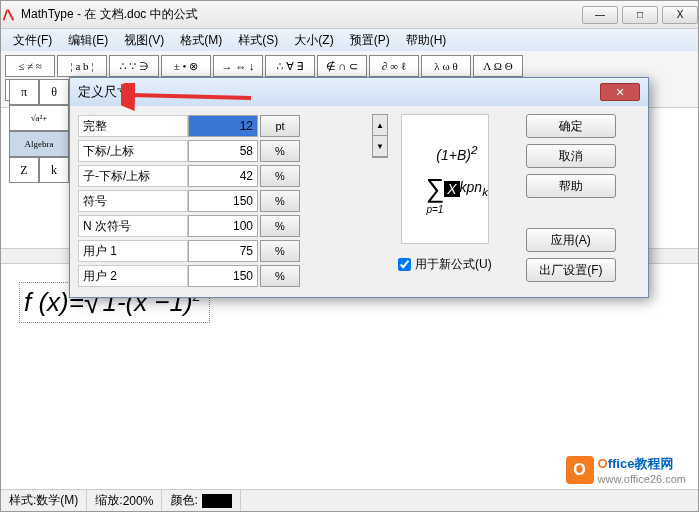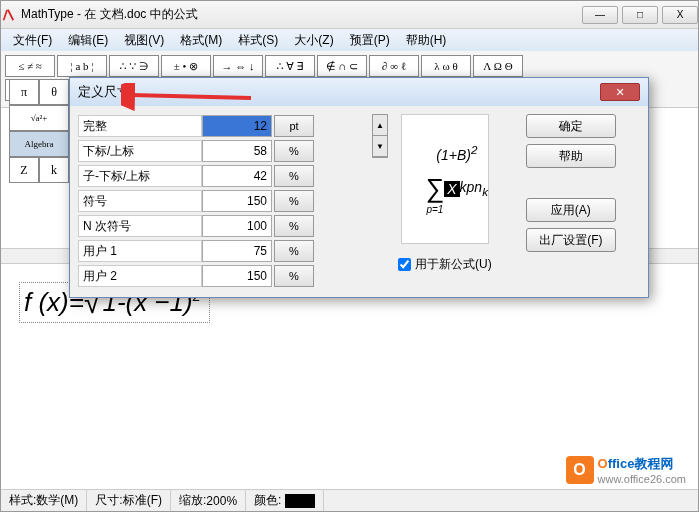--- a/index.html
+++ b/index.html
@@ -34,21 +34,21 @@
 .status-seg { padding: 0 8px; border-right: 1px solid #ccc; height: 100%; display: flex; align-items: center; }
 .color-swatch { width: 30px; height: 14px; background: #000; display: inline-block; margin-left: 4px; }
 
 
 .dialog { position: absolute; left: 68px; top: 76px; width: 580px; background: #f0f0f0; border: 1px solid #6a8ab5; box-shadow: 3px 3px 12px rgba(0,0,0,0.4); }
 .dlg-title { height: 28px; background: linear-gradient(#e8f0fb,#cddff3); display: flex; align-items: center; padding: 0 8px; font-size: 13px; }
 .dlg-close { margin-left: auto; width: 40px; height: 18px; background: #c75050; color: #fff; border: 1px solid #a03030; border-radius: 2px; display: flex; align-items: center; justify-content: center; font-size: 11px; cursor: pointer; }
 .dlg-body { display: flex; padding: 8px; gap: 10px; }
 .dlg-grid { flex: 0 0 280px; }
 .dlg-row { display: flex; align-items: center; height: 24px; margin-bottom: 1px; }
-.dlg-label { width: 124px; font-size: 12px; background: #fff; border: 1px solid #ccc; padding: 2px 4px; height: 22px; }
+.dlg-label { width: 110px; font-size: 12px; background: #fff; border: 1px solid #ccc; padding: 2px 4px; height: 22px; }
 .dlg-input { width: 70px; text-align: right; font-size: 12px; border: 1px solid #aaa; padding: 2px 4px; height: 22px; background: #fff; }
 .dlg-input.sel { background: #3a76d6; color: #000000; }
 .dlg-unit { width: 40px; font-size: 11px; border: 1px solid #999; background: linear-gradient(#f8f8f8,#e0e0e0); height: 22px; margin-left: 2px; display: flex; align-items: center; justify-content: center; cursor: pointer; }
 .dlg-spinner { width: 16px; height: 44px; border: 1px solid #999; background: #e8e8e8; margin-left: 4px; display: flex; flex-direction: column; }
 .spinner-btn { flex: 1; font-size: 8px; display: flex; align-items: center; justify-content: center; cursor: pointer; border-bottom: 1px solid #999; }
 
 .preview { flex: 0 0 130px; background: #fff; border: 1px solid #ccc; height: 110px; display: flex; align-items: center; justify-content: center; font-family: "Times New Roman", serif; font-size: 14px; }
 .prev-math { text-align: center; padding-left: 24px; }
 .sigma { font-size: 26px; font-style: normal; }
 .blackbox { background: #000; color: #fff; padding: 0 3px; font-style: italic; }
@@ -206,20 +206,21 @@
           </div>
         </div>
       </div>
       <label class="dlg-check">
         <input type="checkbox" checked="" style="">
         <span>用于新公式(U)</span>
       </label>
     </div>
     <div class="dlg-buttons">
       <button class="dlg-btn">确定</button>
+      <button class="dlg-btn">取消</button>
       <button class="dlg-btn">帮助</button>
       <div style="height:18px"></div>
       <button class="dlg-btn">应用(A)</button>
       <button class="dlg-btn">出厂设置(F)</button>
     </div>
   </div>
 </div>
 
 <svg class="arrow" width="140" height="30">
   <defs>
@@ -237,24 +238,20 @@
     <div class="wm-url">www.office26.com</div>
   </div>
 </div>
 
 <div class="statusbar">
   <div class="status-seg">
       <span>样式: </span>
       <span>数学(M)</span>
     </div>
   <div class="status-seg">
-      <span>尺寸: </span>
-      <span>标准(F)</span>
-    </div>
-  <div class="status-seg">
       <span>缩放: </span>
       <span>200%</span>
     </div>
   <div class="status-seg">
       <span>颜色:</span>
       <span class="color-swatch"></span>
     </div>
 </div>
 
 </body></html>

